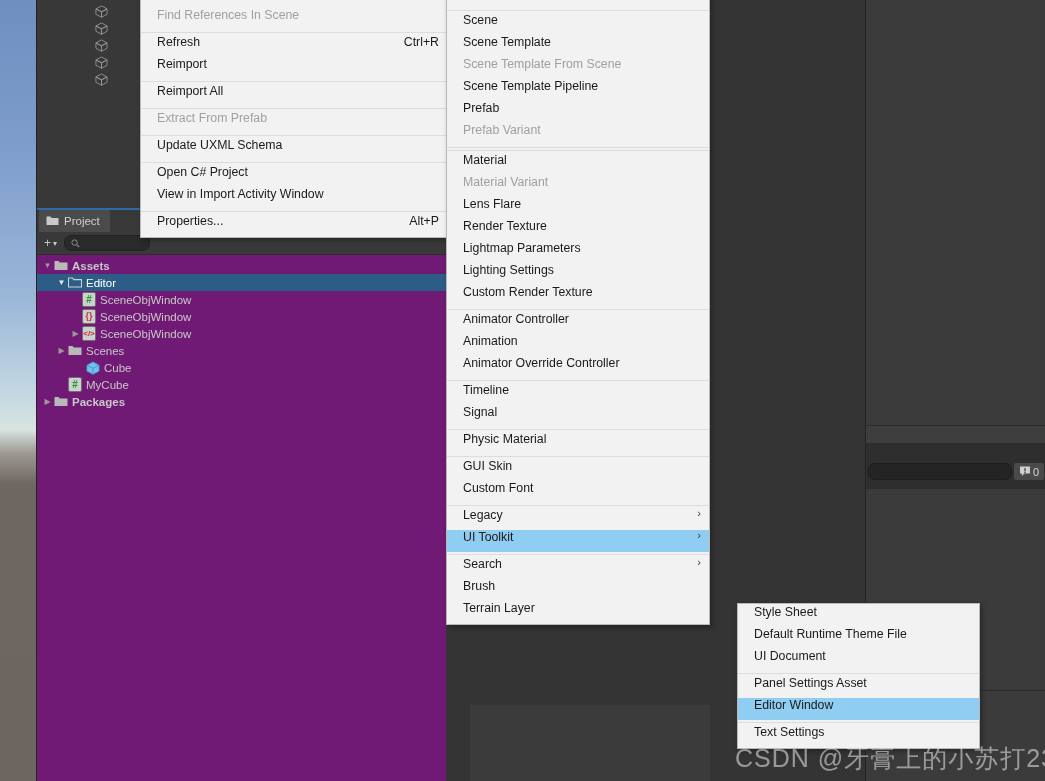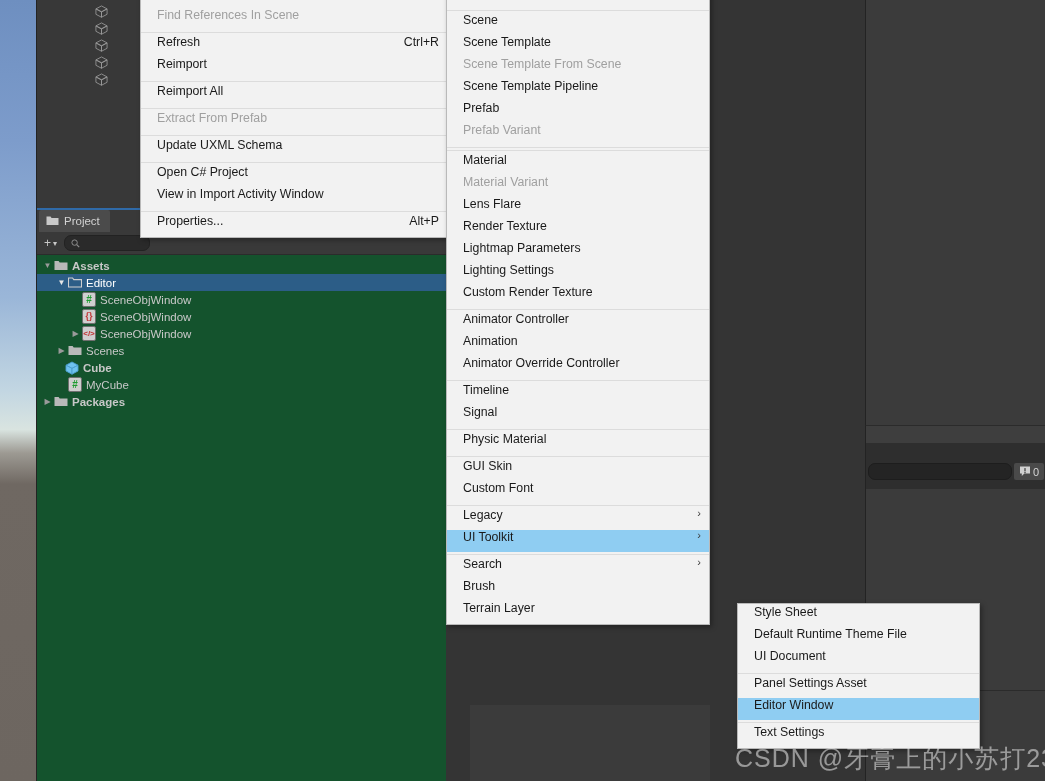--- a/index.html
+++ b/index.html
@@ -52,21 +52,21 @@
     width: 13px; height: 13px;
     margin-right: 4px;
     flex: 0 0 auto;
   }
 
   
   #project-panel {
     position: absolute;
     left: 36px; top: 208px;
     width: 410px; height: 573px;
-    background: #14532d;
+    background: #701a75;
     border-left: 1px solid #232323;
   }
   #project-tabstrip {
     height: 22px;
     background: #393939;
     position: relative;
     border-top: 2px solid #2f6aa8;
   }
   #project-tab {
     position: absolute;
@@ -396,21 +396,21 @@
       </div>
       <div class="tree-row" style="padding-left: 18px;">
         <span class="tw-arrow" style="font-size: 8px; color: rgb(154, 154, 154);">▶</span>
         <span class="tw-icon">
           <svg width="14" height="11" viewBox="0 0 14 11">
             <path d="M0.5 1 L4.6 1 L5.7 2.6 L13.5 2.6 L13.5 10 L0.5 10 Z" fill="#b9b9b9"></path>
           </svg>
         </span>
         <span class="tw-label">Scenes</span>
       </div>
-      <div class="tree-row" style="padding-left: 15px; font-weight: bold;">
+      <div class="tree-row" style="padding-left: 36px;">
         <span class="tw-arrow" style="font-size: 8px; color: rgb(154, 154, 154);"></span>
         <span class="tw-icon">
           <svg width="14" height="14" viewBox="0 0 14 14" aria-hidden="true">
             <path d="M7 1 L13 4.2 L7 7.4 L1 4.2 Z" fill="#6fc2ef" stroke="#4c9fcf" stroke-width="0.9"></path>
             <path d="M1 4.2 L7 7.4 L7 13.2 L1 10 Z" fill="#6fc2ef" stroke="#4c9fcf" stroke-width="0.9"></path>
             <path d="M13 4.2 L7 7.4 L7 13.2 L13 10 Z" fill="#6fc2ef" stroke="#4c9fcf" stroke-width="0.9"></path>
           </svg>
         </span>
         <span class="tw-label">Cube</span>
       </div>

